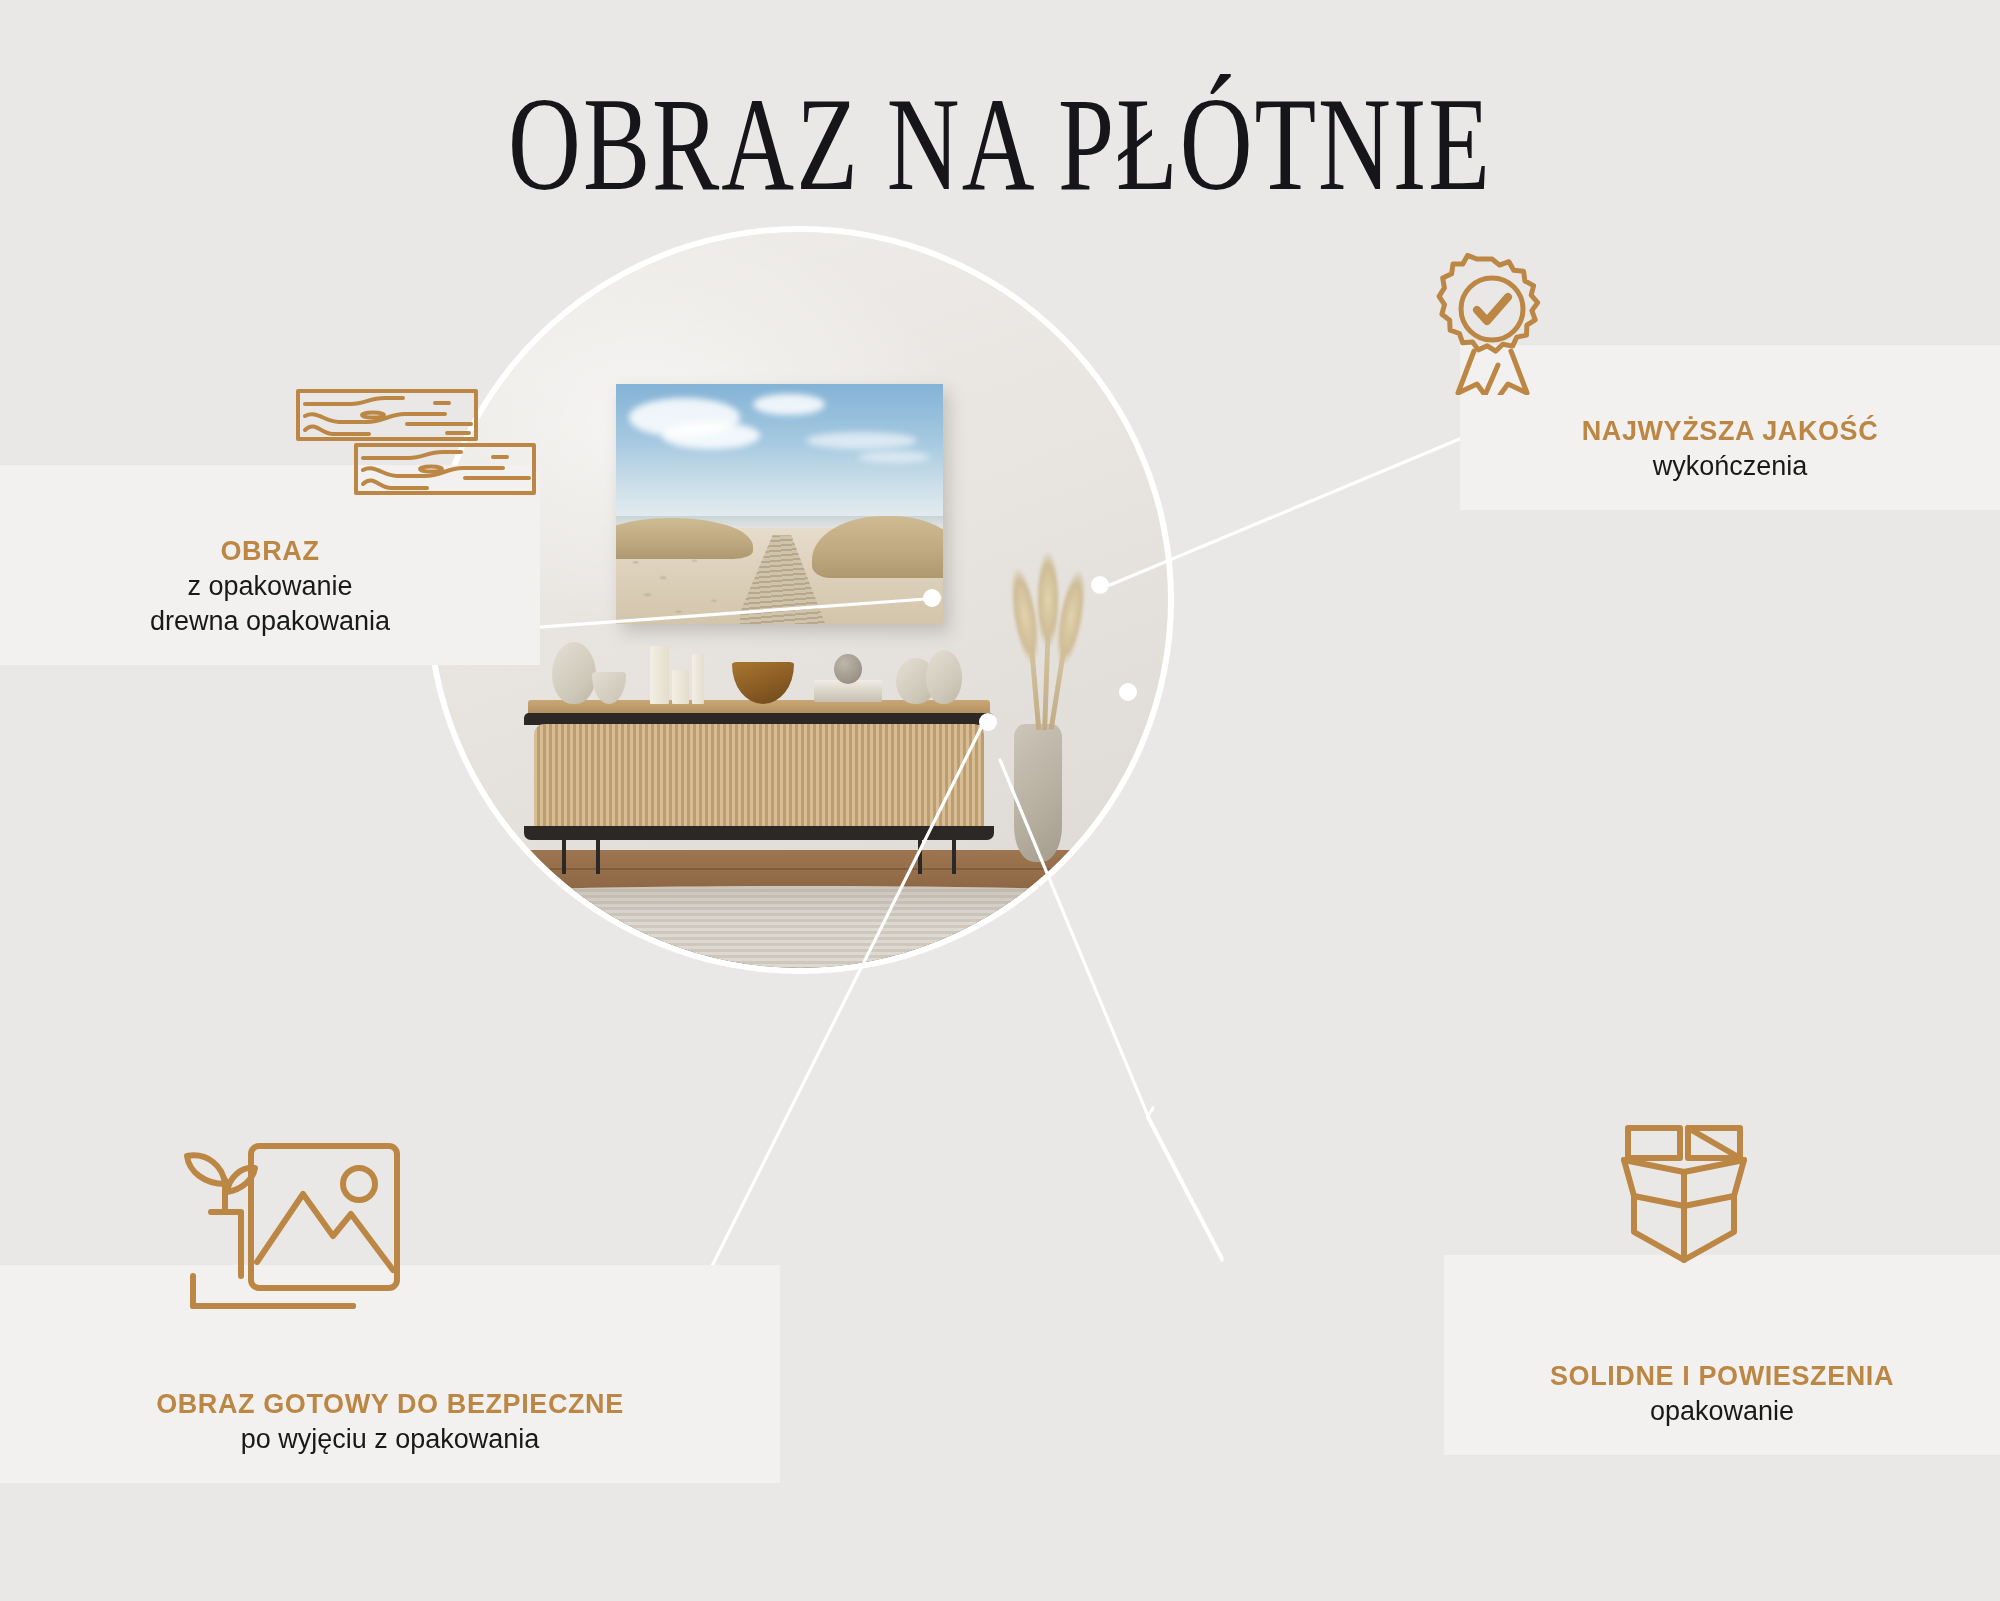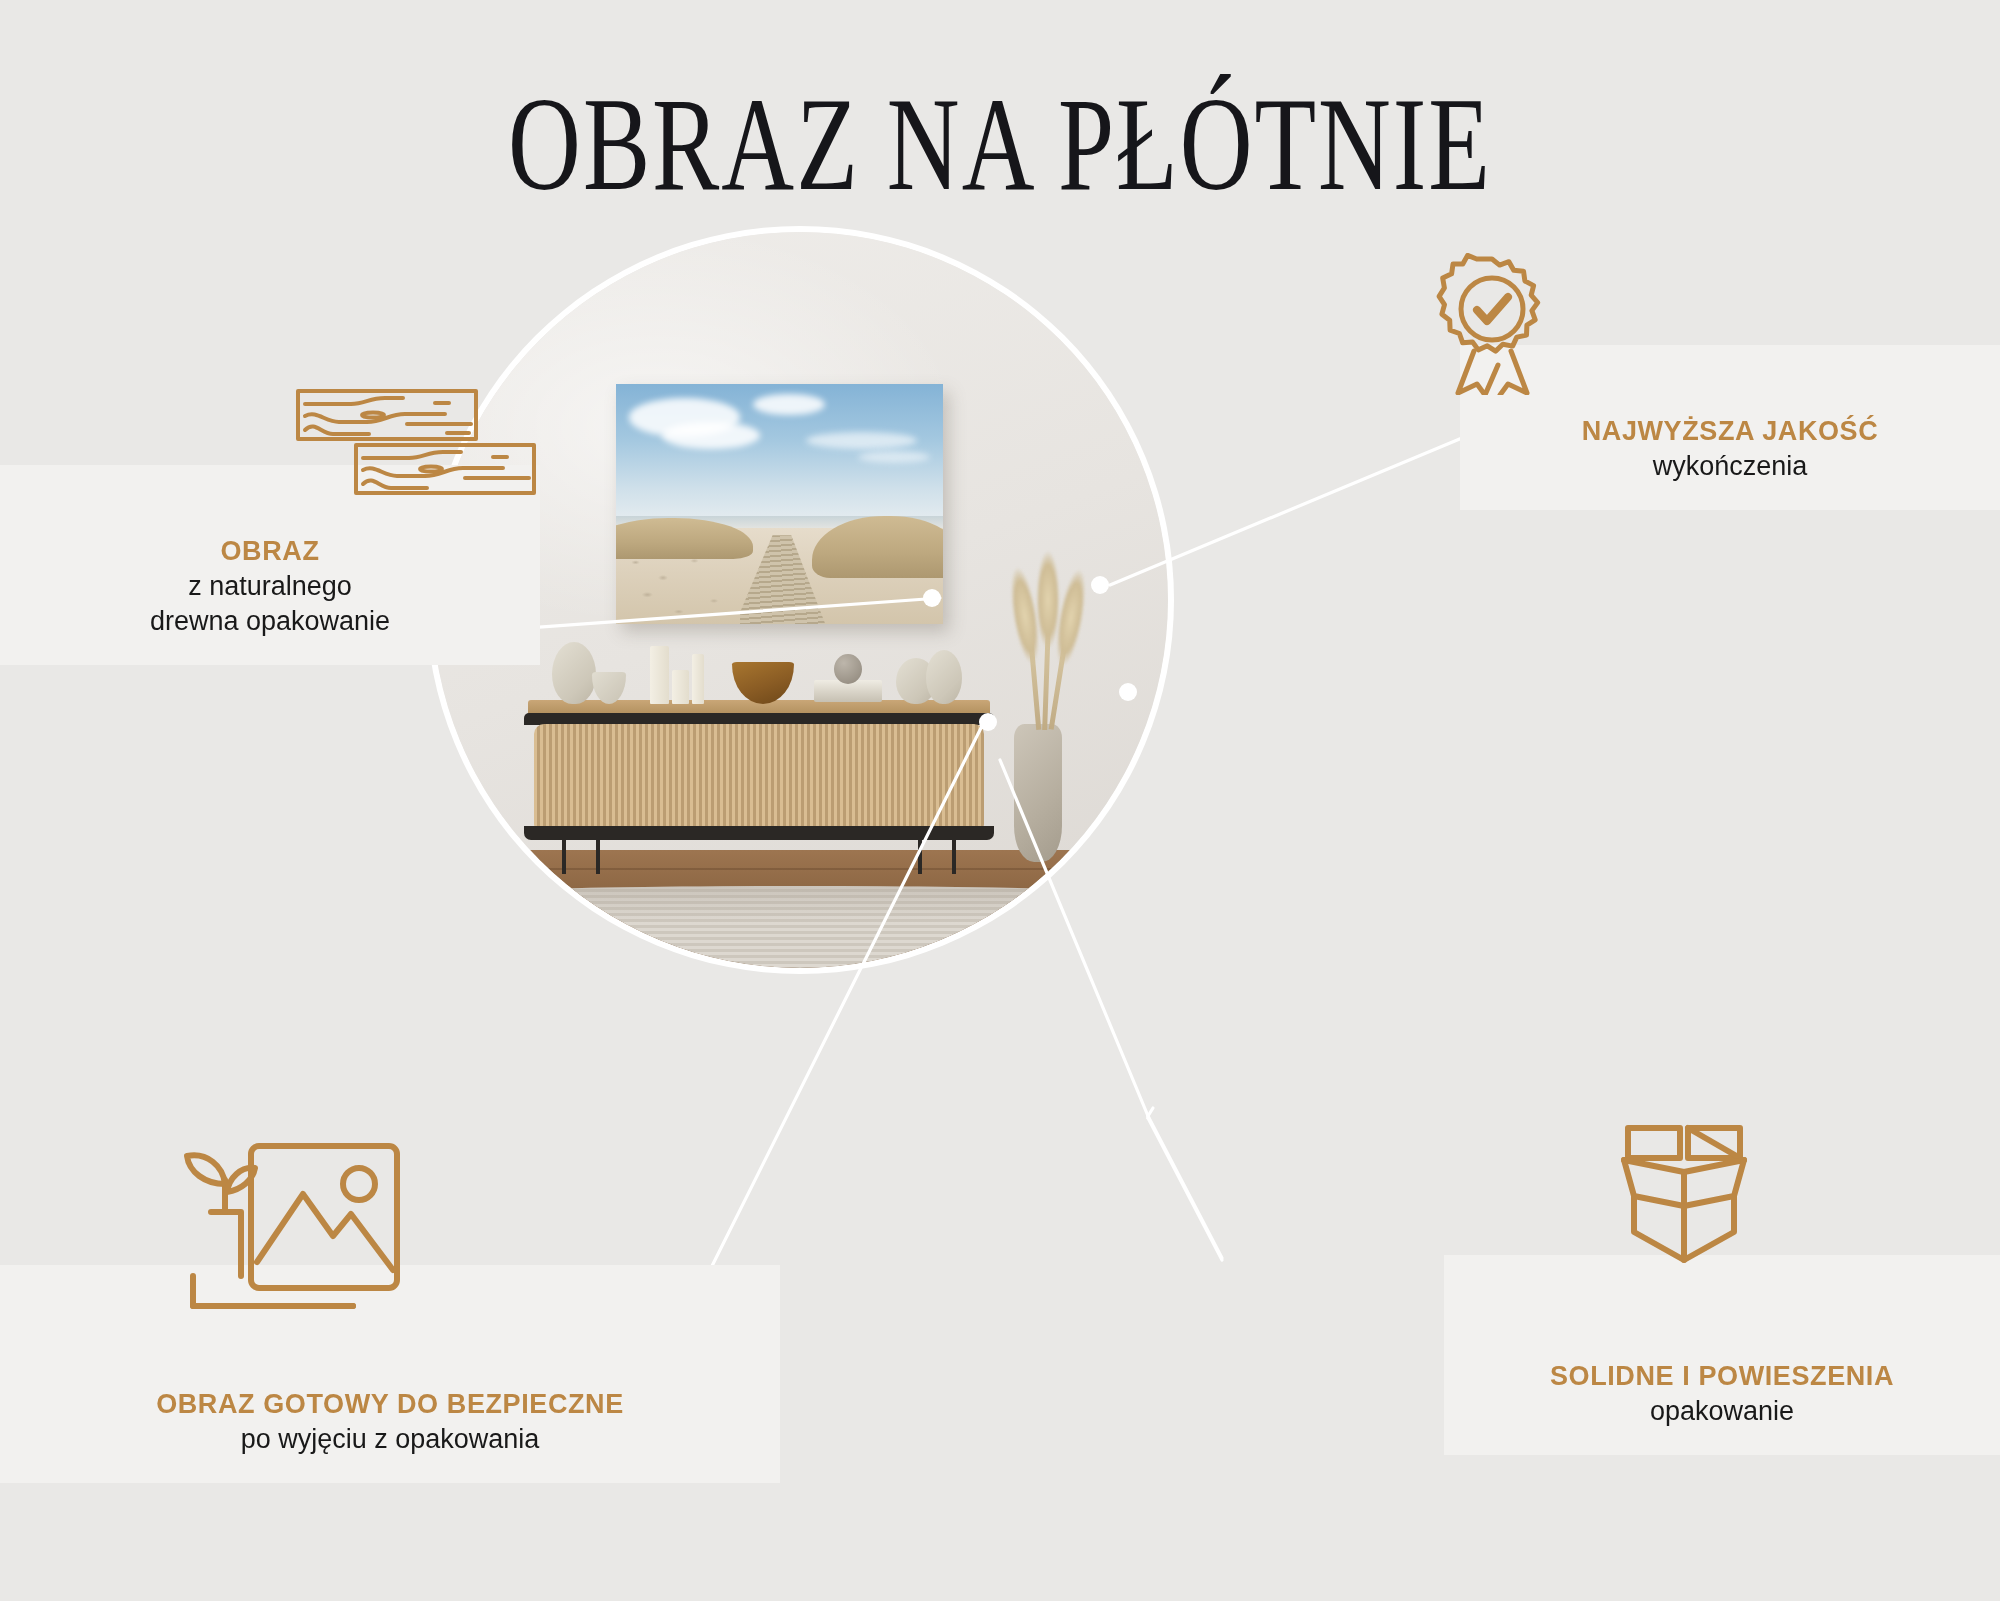--- a/index.html
+++ b/index.html
@@ -388,22 +388,22 @@
     <g fill="#ffffff">
       <circle cx="932" cy="598" r="9"></circle>
       <circle cx="1100" cy="585" r="9"></circle>
       <circle cx="988" cy="722" r="9"></circle>
       <circle cx="1128" cy="692" r="9"></circle>
     </g>
   </svg>
 
   <div class="label-card" id="card-krosno">
     <div class="lc-title">OBRAZ</div>
-    <div class="lc-sub">z naturalnego</div>
-    <div class="lc-sub">drewna opakowanie</div>
+    <div class="lc-sub">z opakowanie</div>
+    <div class="lc-sub">drewna opakowania</div>
   </div>
 
   <div class="label-card" id="card-jakosc">
     <div class="lc-title">NAJWYŻSZA JAKOŚĆ</div>
     <div class="lc-sub">wykończenia</div>
   </div>
 
   <div class="label-card" id="card-gotowy">
     <div class="lc-title">OBRAZ GOTOWY DO BEZPIECZNE</div>
     <div class="lc-sub">po wyjęciu z opakowania</div>

